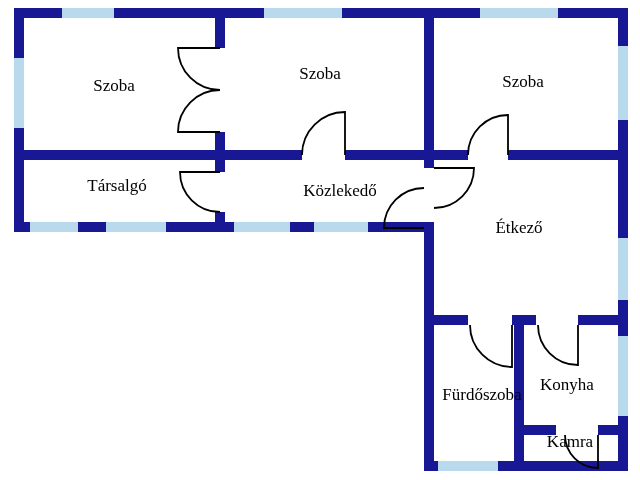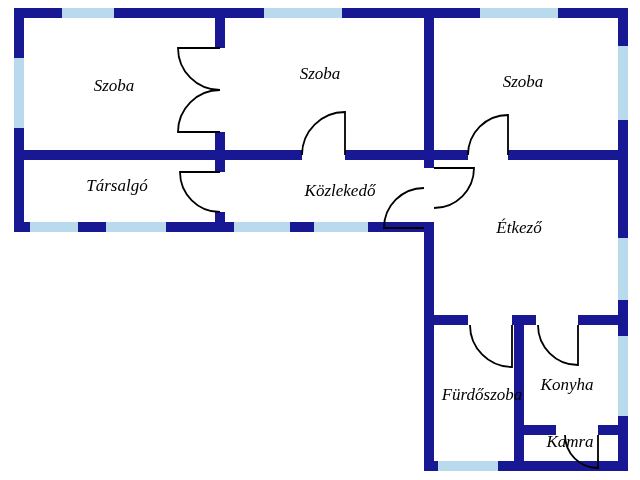--- a/index.html
+++ b/index.html
@@ -6,21 +6,20 @@
     margin: 0;
     padding: 0;
     background: #ffffff;
   }
   .stage {
     position: relative;
     width: 640px;
     height: 480px;
     background: var(--background, #ffffff);
     overflow: hidden;
-    font-style: italic;
   }
   svg { display: block; }
   .wall   { fill: var(--wall, #181894); stroke: none; }
   .window { fill: var(--window, #b9d9ec); stroke: none; }
   .door   { fill: none; stroke: var(--door, #000000); stroke-width: 1.8; }
   .room-label {
     fill: var(--label, #000000);
     font-family: "Liberation Serif", "DejaVu Serif", serif;
     font-size: 17px;
     font-weight: normal;

